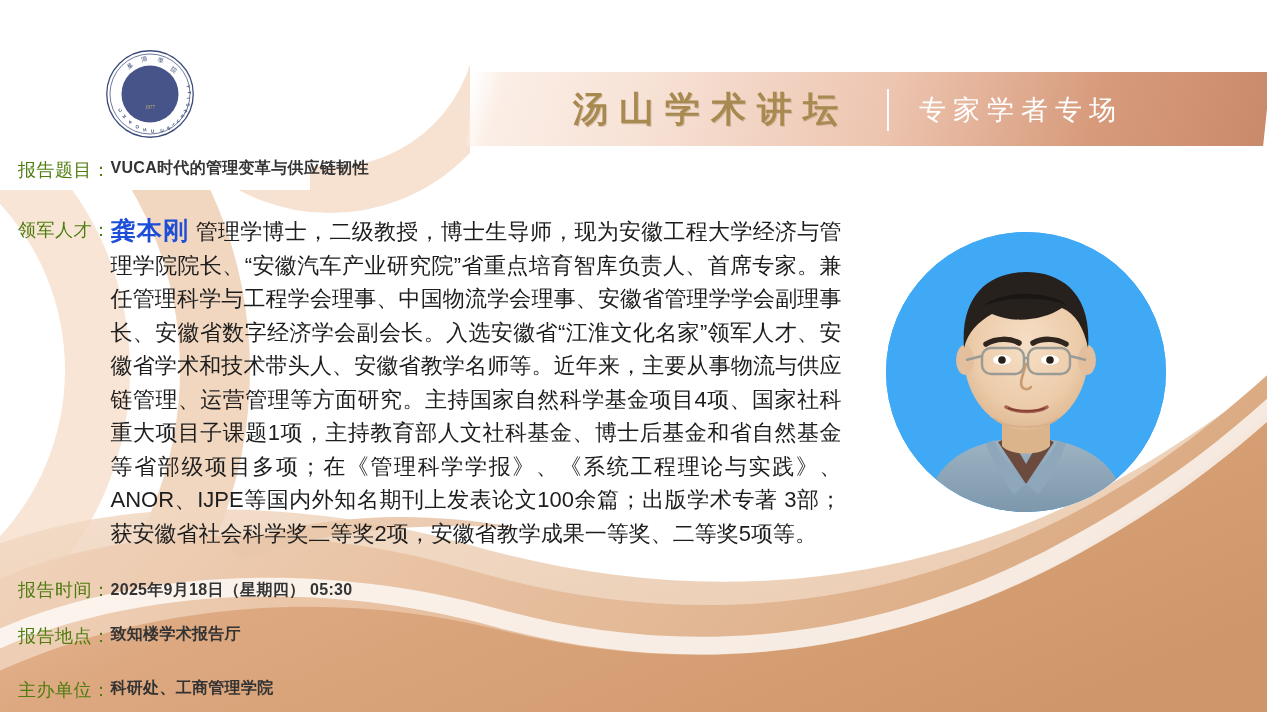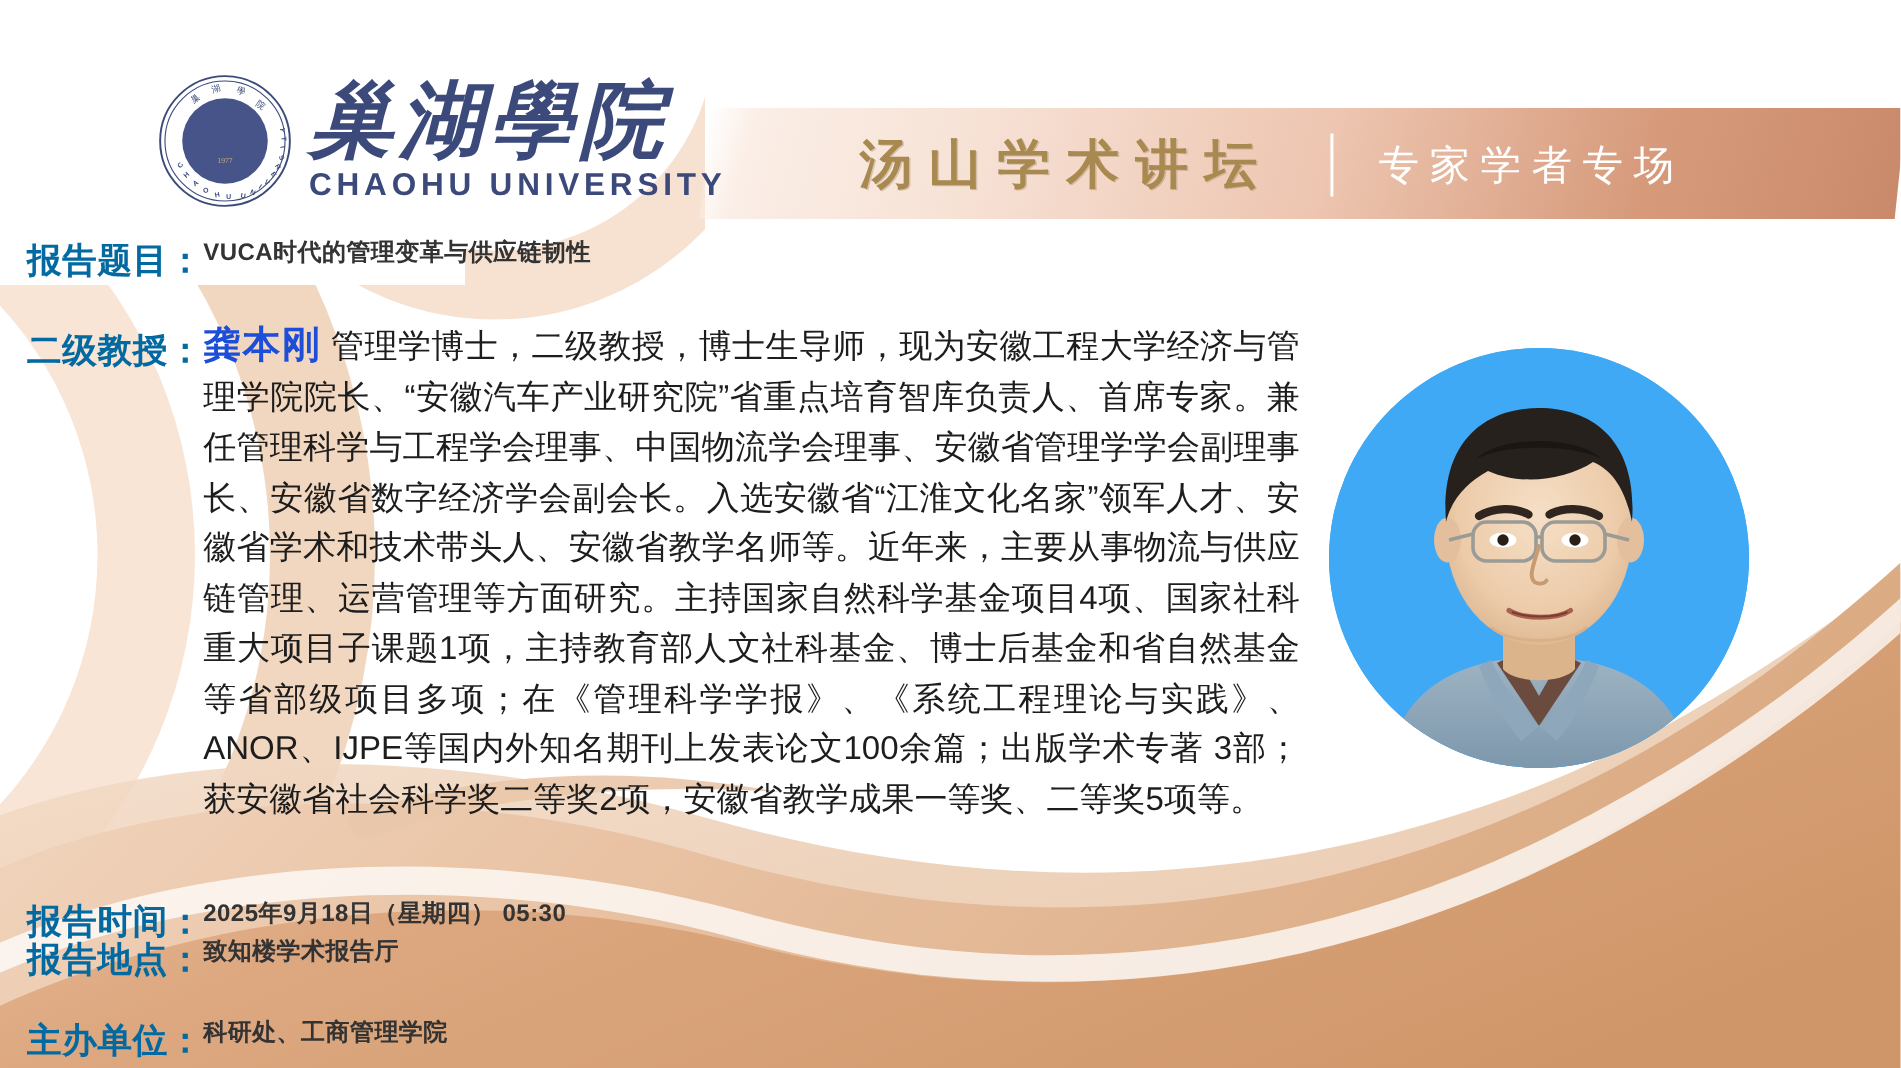--- a/index.html
+++ b/index.html
@@ -119,35 +119,35 @@
 
   
   .info-row {
     position: absolute;
     display: flex;
     align-items: flex-start;
     z-index: 5;
     white-space: nowrap;
   }
   .label {
-    color: #0369a1;
-    font-size: 23px;
-    font-weight: 700;
+    color: #4d7c0f;
+    font-size: 18px;
+    font-weight: 400;
     letter-spacing: 0.5px;
     flex: 0 0 auto;
   }
   .value-strong {
     color: #333333;
     font-size: 16px;
     font-weight: 700;
     letter-spacing: 0.3px;
   }
 
   #row-title { left: 18px; top: 158px; }
-  #row-time  { left: 18px; top: 599px; }
+  #row-time  { left: 18px; top: 578px; align-items: center; }
   #row-place { left: 18px; top: 624px; }
   #row-host  { left: 18px; top: 678px; }
 
   
   #row-bio {
     position: absolute;
     left: 18px;
     top: 214px;
     z-index: 5;
     display: flex;
@@ -273,41 +273,37 @@
         <text x="74" y="84" transform="rotate(32 74 84)">I</text>
         <text x="78" y="80" transform="rotate(41 78 80)">V</text>
         <text x="83" y="74" transform="rotate(51 83 74)">E</text>
         <text x="86" y="68" transform="rotate(60 86 68)">R</text>
         <text x="89" y="61" transform="rotate(70 89 61)">S</text>
         <text x="90" y="54" transform="rotate(79 90 54)">I</text>
         <text x="91" y="47" transform="rotate(88 91 47)">T</text>
         <text x="90" y="40" transform="rotate(97 90 40)">Y</text>
       </g>
     </svg>
-    <div class="logo-wordmark">
-      <div class="logo-cn">巢湖學院</div>
-      <div class="logo-en">CHAOHU UNIVERSITY</div>
-    </div>
   </div>
 
   <div class="forum-banner">
     <div class="forum-banner-inner">
       <div class="forum-title">汤山学术讲坛</div>
       <div class="forum-divider"></div>
       <div class="forum-subtitle">专家学者专场</div>
     </div>
   </div>
 
   <div class="info-row" id="row-title">
     <span class="label">报告题目：</span>
     <span class="value-strong">VUCA时代的管理变革与供应链韧性</span>
   </div>
 
   <div id="row-bio">
-    <span class="label">二级教授：</span>
+    <span class="label">领军人才：</span>
     <div class="bio-body"><span class="bio-name">龚本刚</span><span> 管理学博士，二级教授，博士生导师，现为安徽工程大学经济与管理学院院长、“安徽汽车产业研究院”省重点培育智库负责人、首席专家。兼任管理科学与工程学会理事、中国物流学会理事、安徽省管理学学会副理事长、安徽省数字经济学会副会长。入选安徽省“江淮文化名家”领军人才、安徽省学术和技术带头人、安徽省教学名师等。近年来，主要从事物流与供应链管理、运营管理等方面研究。主持国家自然科学基金项目4项、国家社科重大项目子课题1项，主持教育部人文社科基金、博士后基金和省自然基金等省部级项目多项；在《管理科学学报》、《系统工程理论与实践》、ANOR、IJPE等国内外知名期刊上发表论文100余篇；出版学术专著 3部；获安徽省社会科学奖二等奖2项，安徽省教学成果一等奖、二等奖5项等。</span></div>
   </div>
 
   <div id="portrait">
     <svg width="280" height="280" viewBox="0 0 280 280">
       <defs>
         <radialGradient id="skin" cx="0.5" cy="0.42" r="0.62">
           <stop offset="0%" stop-color="#f6dfc6"></stop>
           <stop offset="70%" stop-color="#eccba9"></stop>
           <stop offset="100%" stop-color="#dcb58f"></stop>

